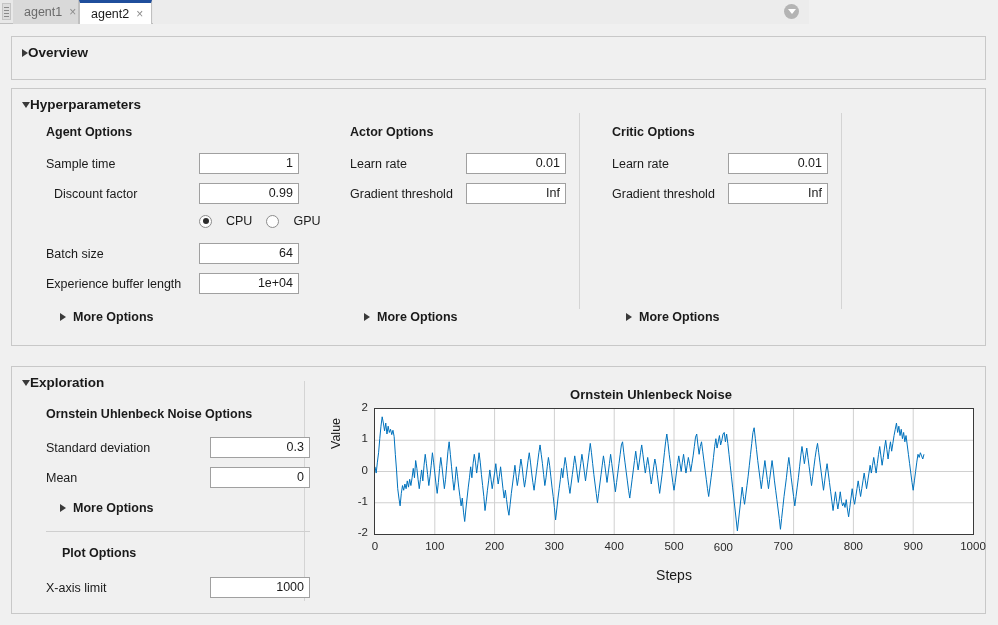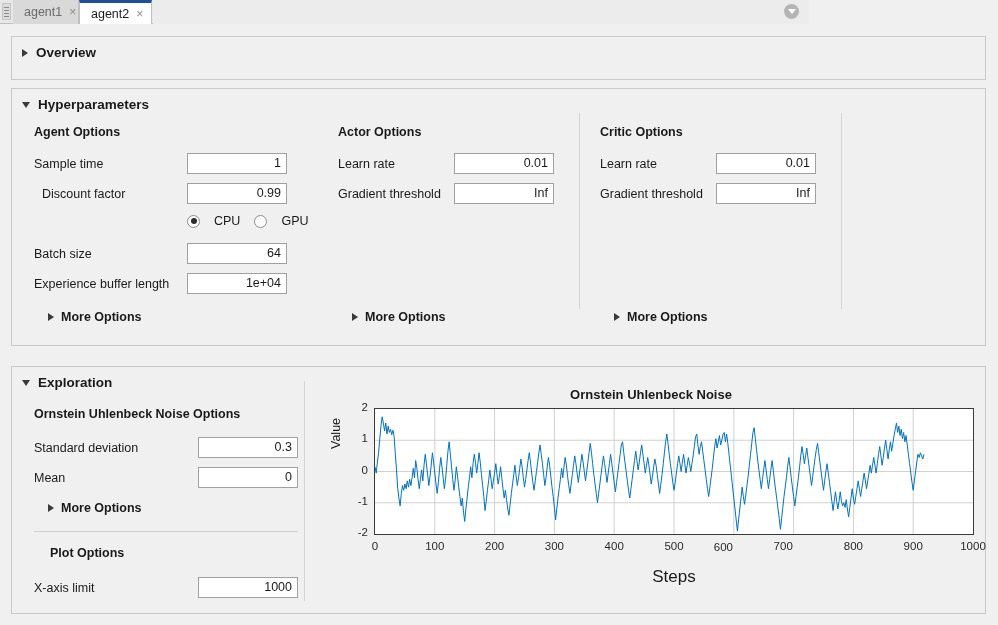--- a/index.html
+++ b/index.html
@@ -69,39 +69,39 @@
     position: absolute;
     background: #f0f0f0;
     border: 1px solid #c8c8c8;
   }
   #panel-overview   { left: 11px; top: 36px;  width: 975px; height: 44px; }
   #panel-hyper      { left: 11px; top: 88px;  width: 975px; height: 258px; }
   #panel-exploration{ left: 11px; top: 366px; width: 975px; height: 248px; }
 
   .section-header {
     position: absolute; left: 10px; top: 8px;
-    display: flex; align-items: center; gap: 8px;
+    display: flex; align-items: center; 
     font-size: 13.5px; font-weight: bold; color: #1a1a1a;
     cursor: default;
   }
   .tri-right {
     width: 0; height: 0;
     border-top: 4.5px solid transparent;
     border-bottom: 4.5px solid transparent;
     border-left: 6px solid #3a3a3a;
   }
   .tri-down {
     width: 0; height: 0;
     border-left: 4.5px solid transparent;
     border-right: 4.5px solid transparent;
     border-top: 6px solid #3a3a3a;
   }
 
   
-  .col { position: absolute; top: 36px; }
+  .col { position: absolute; top: 36px; margin-left: 12px; }
   #col-agent  { left: 22px;  width: 285px; }
   #col-actor  { left: 326px; width: 260px; }
   #col-critic { left: 588px; width: 260px; }
 
   .col-divider {
     position: absolute; top: 24px; width: 1px; height: 196px;
     background: #d4d4d4;
   }
 
   .grouplabel {
@@ -179,21 +179,21 @@
   .ytick { right: 652px; text-align: right; width: 20px; }
   .ylabel {
     position: absolute;
     left: 2px; top: 62px;
     font-size: 12.5px; color: #1a1a1a;
     transform: rotate(-90deg); transform-origin: left top;
     white-space: nowrap;
   }
   .xlabel {
     position: absolute; left: 47px; top: 180px; width: 600px;
-    text-align: center; font-size: 17px; color: #1a1a1a;
+    text-align: center; font-size: 14px; color: #1a1a1a;
   }
   svg.series { display: block; }
 </style>
 </head>
 <body>
 
 <div class="tabbar">
   <div class="grip">
     <i></i>
       <i></i>

